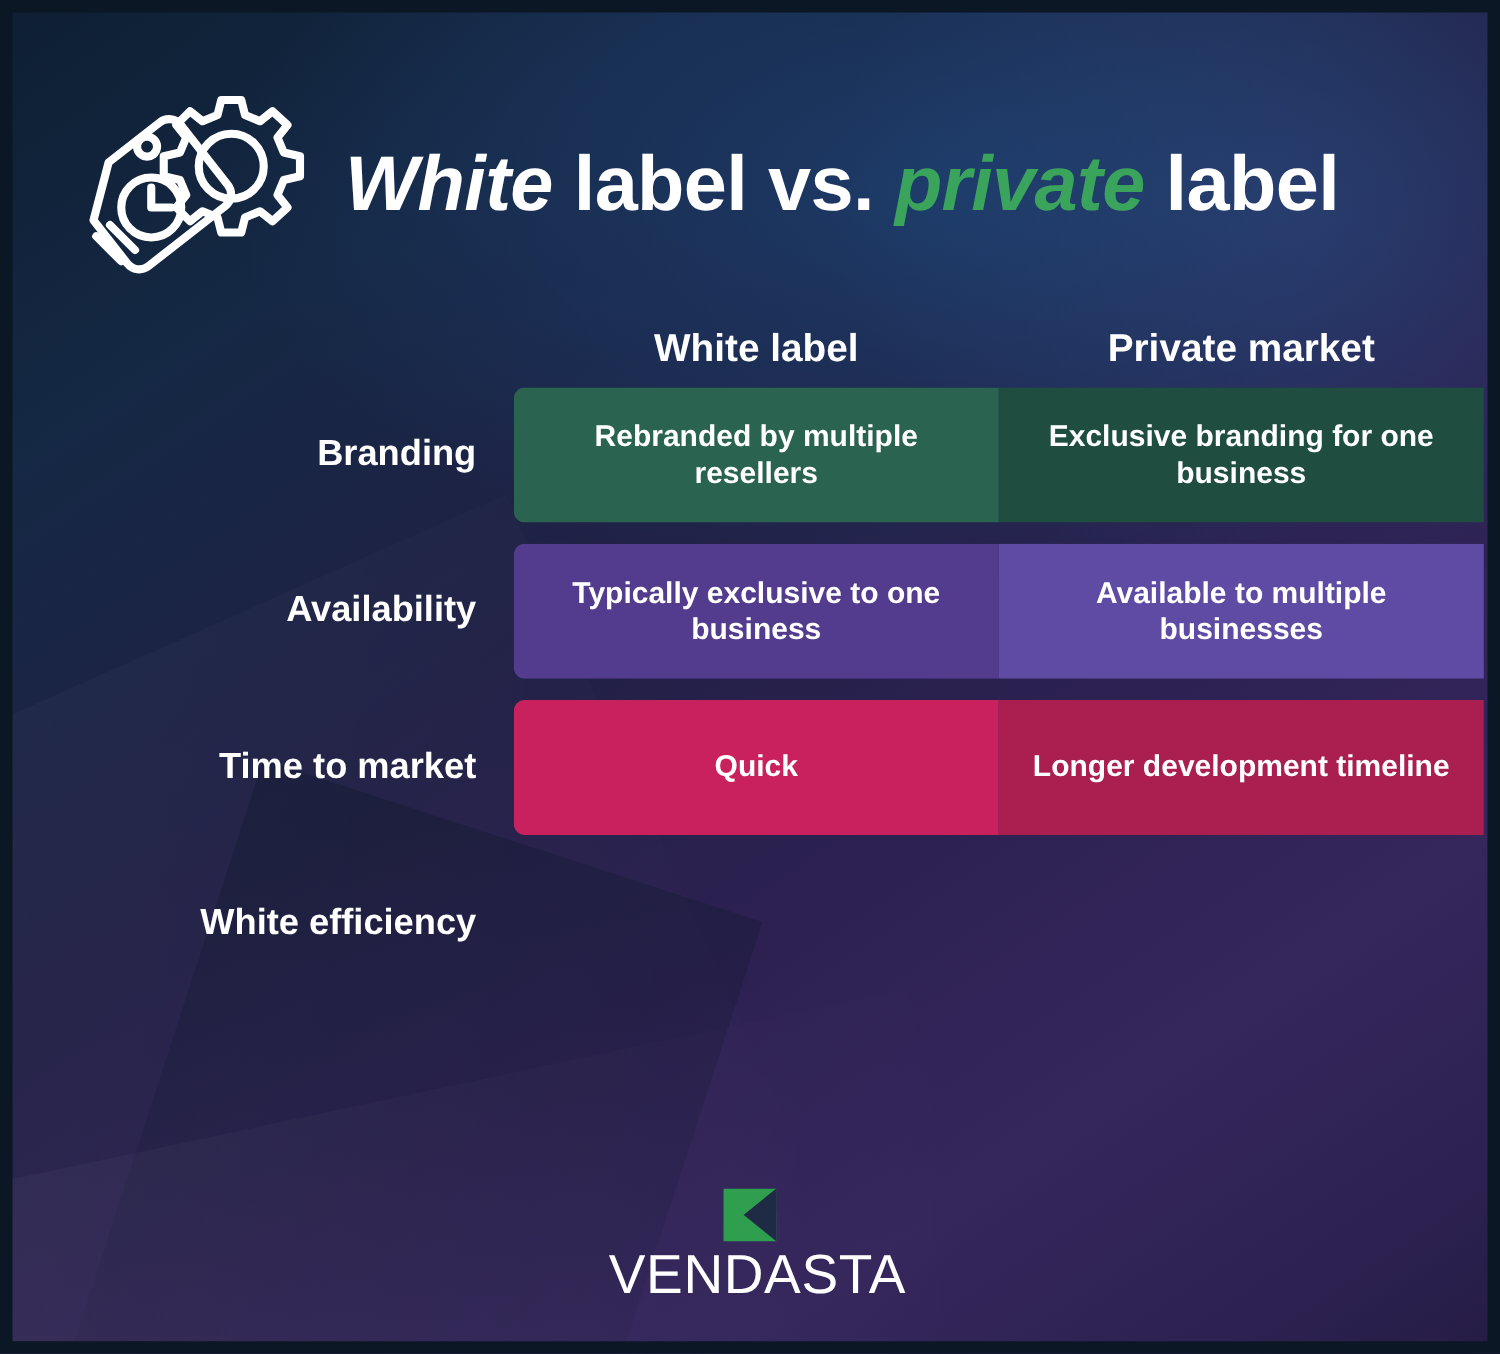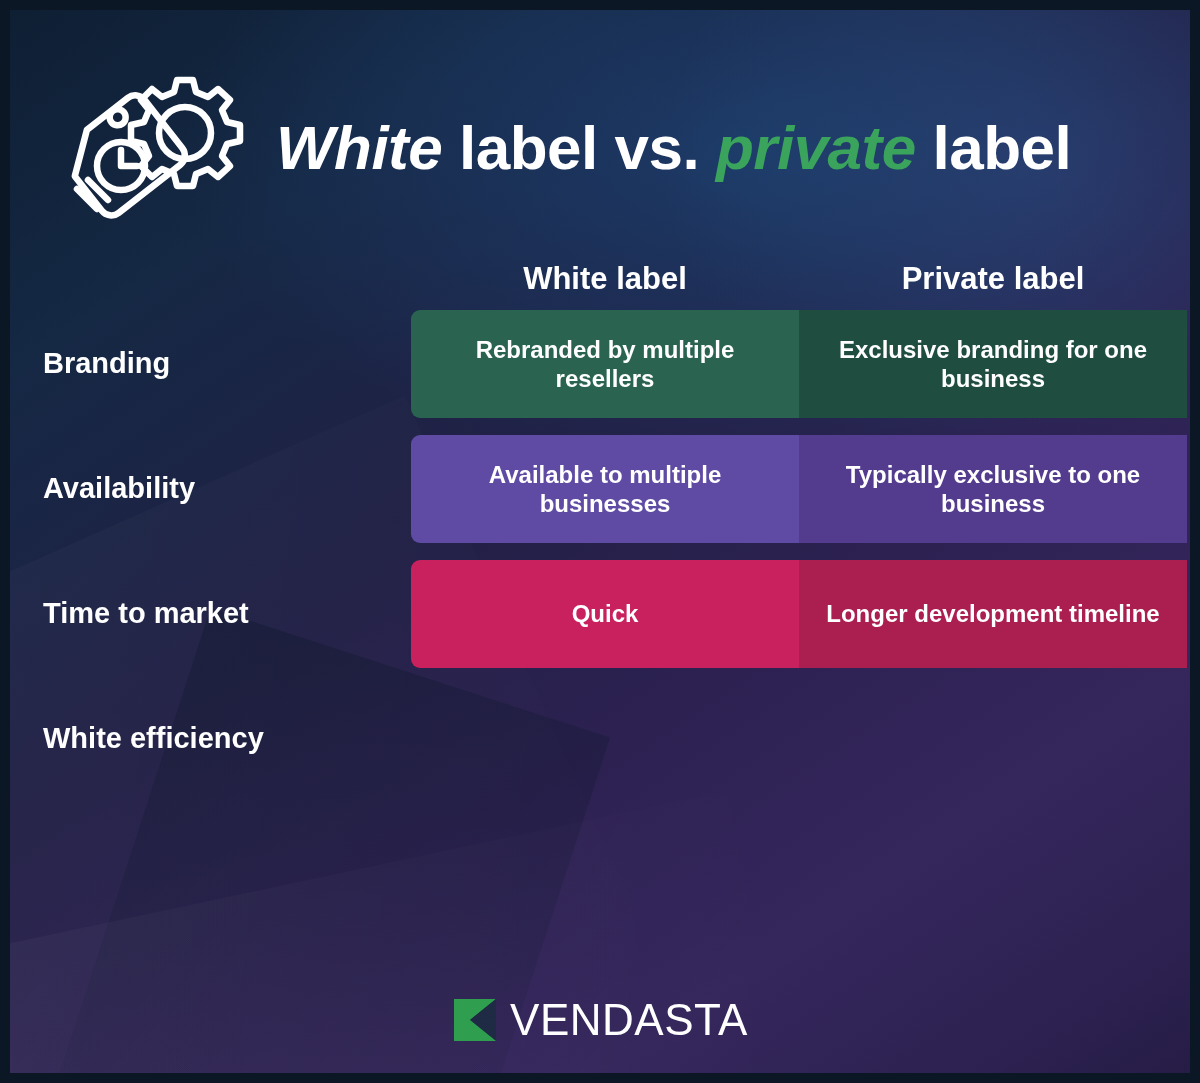--- a/index.html
+++ b/index.html
@@ -133,21 +133,21 @@
   .row {
     display: flex;
     align-items: center;
     height: 108px;
     margin-bottom: 17px;
   }
 
   .row-label {
     width: 368px;
     flex: none;
-    text-align: left;
+    text-align: right;
     padding-right: 30px;
     font-size: 29px;
     font-weight: 700;
     color: #ffffff;
     line-height: 1.15;
   }
 
   .cells {
     display: flex;
     width: 936px;
@@ -172,20 +172,21 @@
 
   
   .footer {
     position: absolute;
     left: 0; bottom: 38px;
     width: 1200px;
     display: flex;
     align-items: center;
     justify-content: center;
     z-index: 10;
+    flex-direction: column;
   }
   .logo-mark { width: 46px; height: 46px; flex: none; }
   .logo-text {
     margin-left: 12px;
     font-size: 44px;
     font-weight: 400;
     letter-spacing: 0.5px;
     color: #ffffff;
   }
 </style>
@@ -225,37 +226,37 @@
     <div class="title">
       <span class="em-white">White</span><span> label vs. </span><span class="em-green">private</span><span> label</span>
     </div>
   </div>
 
   <div class="table">
 
     <div class="col-headers">
       <div class="row-label-spacer"></div>
       <div class="col-header">White label</div>
-      <div class="col-header">Private label</div>
+      <div class="col-header">Private market</div>
     </div>
 
     <div class="row">
       <div class="row-label">Branding</div>
       <div class="cells">
         <div class="cell" style="background: rgb(42, 99, 80);">Rebranded by multiple resellers</div>
         <div class="cell" style="background: rgb(31, 77, 64);">Exclusive branding for one business</div>
       </div>
     </div>
 
 
     <div class="row">
       <div class="row-label">Availability</div>
       <div class="cells">
+        <div class="cell" style="background: rgb(83, 59, 142);">Typically exclusive to one business</div>
         <div class="cell" style="background: rgb(95, 75, 164);">Available to multiple businesses</div>
-        <div class="cell" style="background: rgb(83, 59, 142);">Typically exclusive to one business</div>
       </div>
     </div>
 
     <div class="row">
       <div class="row-label">Time to market</div>
       <div class="cells">
         <div class="cell" style="background: rgb(201, 33, 94);">Quick</div>
         <div class="cell" style="background: rgb(170, 30, 80);">Longer development timeline</div>
       </div>
     </div>

